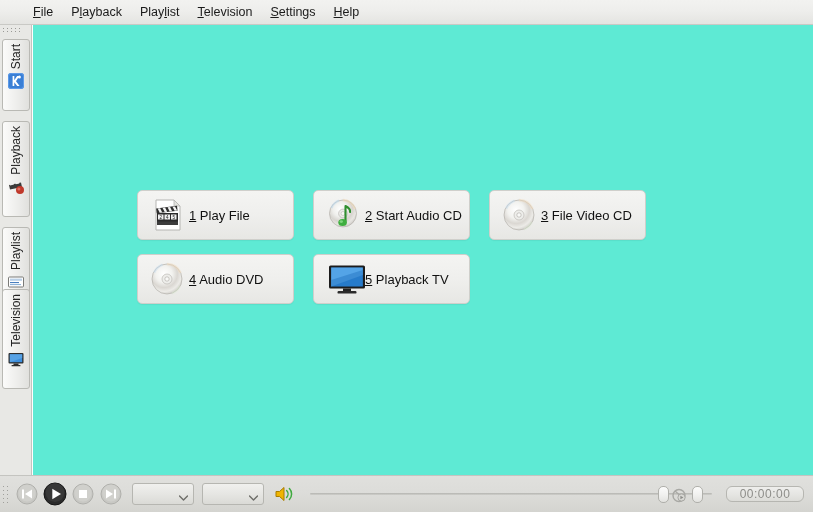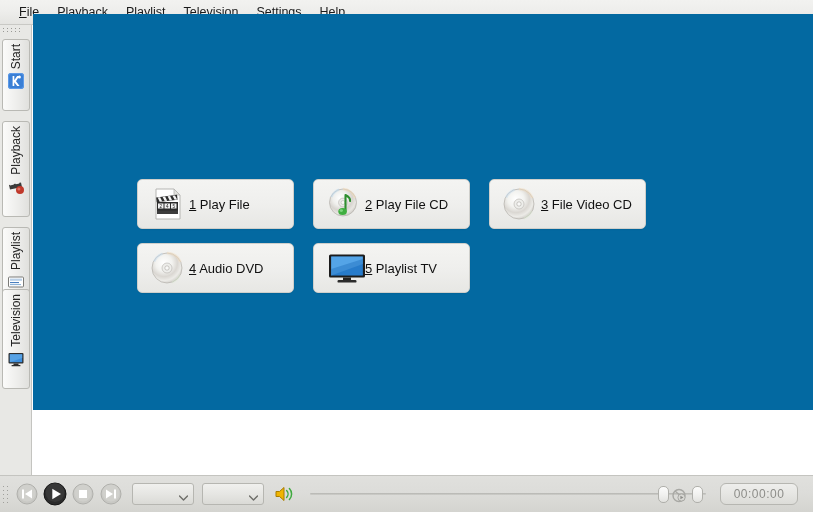--- a/index.html
+++ b/index.html
@@ -25,21 +25,21 @@
   
   #menubar {
     position: absolute;
     left: 0; top: 0;
     width: 813px; height: 25px;
     background: linear-gradient(to bottom, #f2f2f0 0%, #eeeeec 45%, #e4e4e1 100%);
     border-bottom: 1px solid #c9c9c5;
     box-sizing: border-box;
     display: flex;
     align-items: center;
-    padding-left: 10px;
+    padding-left: 24px;
   }
   .menu-item {
     font-size: 12.5px;
     color: #1a1a1a;
     padding: 2px 9px 2px 9px;
     white-space: nowrap;
     line-height: 14px;
   }
   .mn { text-decoration: underline; }
 
@@ -92,23 +92,23 @@
   .vtab .vicon {
     margin-top: 3px;
     margin-bottom: 4px;
     width: 18px; height: 18px;
     flex: none;
   }
 
   
   #content {
     position: absolute;
-    left: 33px; top: 14px;
-    width: 780px; height: 396px;
-    background: #0369a1;
+    left: 33px; top: 25px;
+    width: 780px; height: 450px;
+    background: #5eead4;
   }
   #btn-grid {
     position: absolute;
     left: 104px; top: 165px;
     width: 600px;
   }
   .btn-row {
     display: flex;
     gap: 19px;
     margin-bottom: 14px;
@@ -228,31 +228,31 @@
     box-sizing: border-box;
   }
   #handle-a { left: 354px; }
   #handle-b { left: 388px; }
   #mini-icon {
     position: absolute;
     left: 368px; top: 5px;
     width: 16px; height: 16px;
   }
   #time-display {
-    width: 78px; height: 22px;
+    width: 78px; height: 16px;
     background: linear-gradient(to bottom, #eeeeec 0%, #e6e6e3 50%, #dcdcd8 100%);
     border: 1px solid #b6b6b1;
     border-radius: 6px;
     box-sizing: border-box;
     display: flex;
     align-items: center;
     justify-content: center;
     font-size: 12px;
     color: #8d8d89;
-    margin-right: 15px;
+    margin-right: 9px;
     flex: none;
     letter-spacing: 0.5px;
   }
 </style>
 </head>
 <body>
 
 <div id="app">
 
   <div id="menubar">
@@ -379,21 +379,21 @@
               <circle cx="18" cy="16.5" r="13.5" fill="url(#cdg1)" stroke="#b3b0ab" stroke-width="0.7"></circle>
               <path d="M18 3 A13.5 13.5 0 0 1 30 12" fill="none" stroke="#f0d9b8" stroke-width="2.4" opacity="0.55"></path>
               <path d="M6.5 11 A13.5 13.5 0 0 1 14 3.6" fill="none" stroke="#bcd9ef" stroke-width="2.2" opacity="0.5"></path>
               <circle cx="18" cy="16.5" r="4.4" fill="#ebebe8" stroke="#b3b0ab" stroke-width="0.6"></circle>
               <circle cx="18" cy="16.5" r="2" fill="#f7f7f5" stroke="#b3b0ab" stroke-width="0.5"></circle>
               <path d="M20.5 9 L20.5 24 M20.5 9 C23.5 10.5 25.5 12 25 15" fill="none" stroke="#2f8f2f" stroke-width="2.1" stroke-linecap="round"></path>
               <ellipse cx="17.6" cy="25.6" rx="4.3" ry="3.5" fill="#3fae3f"></ellipse>
               <ellipse cx="16.3" cy="24.6" rx="1.7" ry="1.3" fill="#8ede8e" opacity="0.8"></ellipse>
             </svg>
           </span>
-          <span class="blabel"><span class="mn">2</span><span> Play File CD</span></span>
+          <span class="blabel"><span class="mn">2</span><span> Start Audio CD</span></span>
         </div>
 
         <div class="big-btn">
           <span class="bicon">
             <svg width="36" height="36" viewBox="0 0 36 36">
               <defs>
                 <radialGradient id="cdg2" cx="40%" cy="34%" r="72%">
                   <stop offset="0%" stop-color="#ffffff"></stop>
                   <stop offset="38%" stop-color="#f2f2ef"></stop>
                   <stop offset="62%" stop-color="#dad7d2"></stop>
@@ -442,21 +442,21 @@
           <span class="bicon" style="width:44px;height:36px;">
             <svg width="44" height="36" viewBox="0 0 44 36">
               <rect x="4" y="4.5" width="36" height="23" rx="1.6" fill="#1c1c1c"></rect>
               <rect x="6.2" y="6.6" width="31.6" height="18.8" fill="#2f86d6"></rect>
               <path d="M6.2 6.6 L37.8 6.6 L37.8 14 L6.2 25.4 Z" fill="#62aeec" opacity="0.75"></path>
               <path d="M6.2 19 L37.8 9 L37.8 25.4 L6.2 25.4 Z" fill="#1f6fbd" opacity="0.45"></path>
               <rect x="18" y="27.5" width="8" height="2.6" fill="#232323"></rect>
               <rect x="12.5" y="30" width="19" height="2.6" rx="1.2" fill="#2b2b2b"></rect>
             </svg>
           </span>
-          <span class="blabel"><span class="mn">5</span><span> Playlist TV</span></span>
+          <span class="blabel"><span class="mn">5</span><span> Playback TV</span></span>
         </div>
       </div>
 
     </div>
   </div>
 
   <div id="toolbar">
 
     <div id="tb-grip">
       <div class="g">

